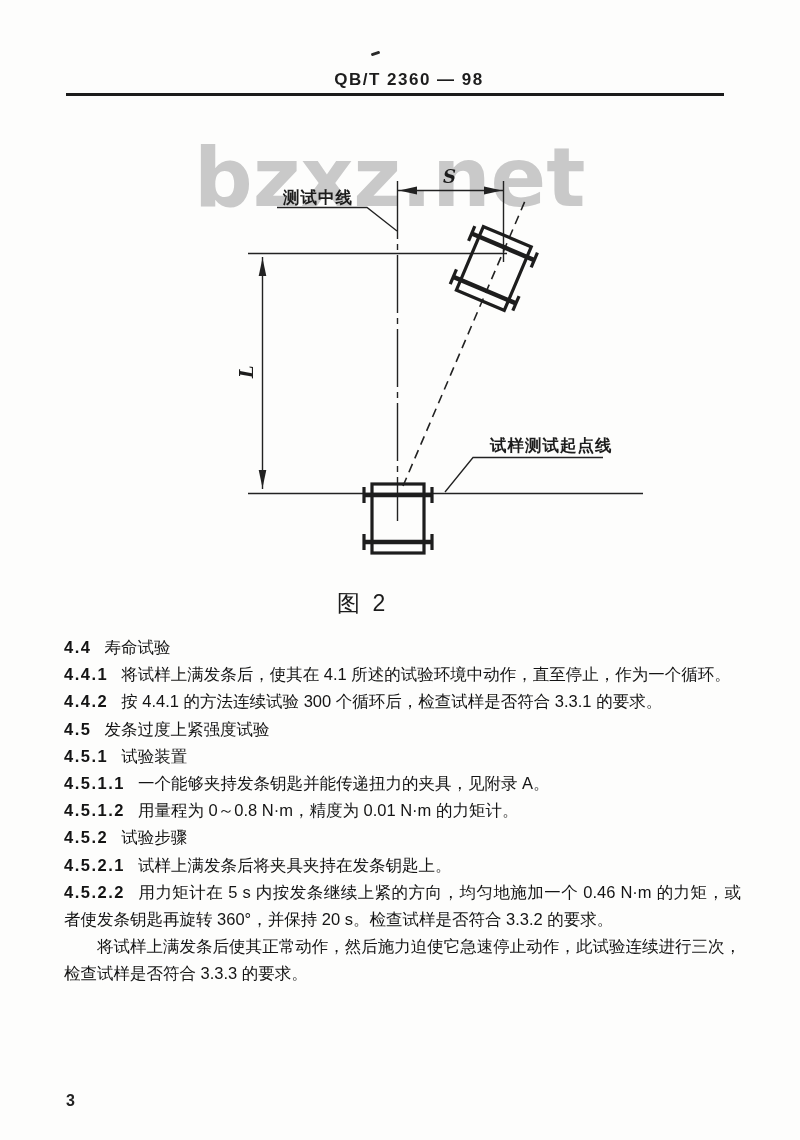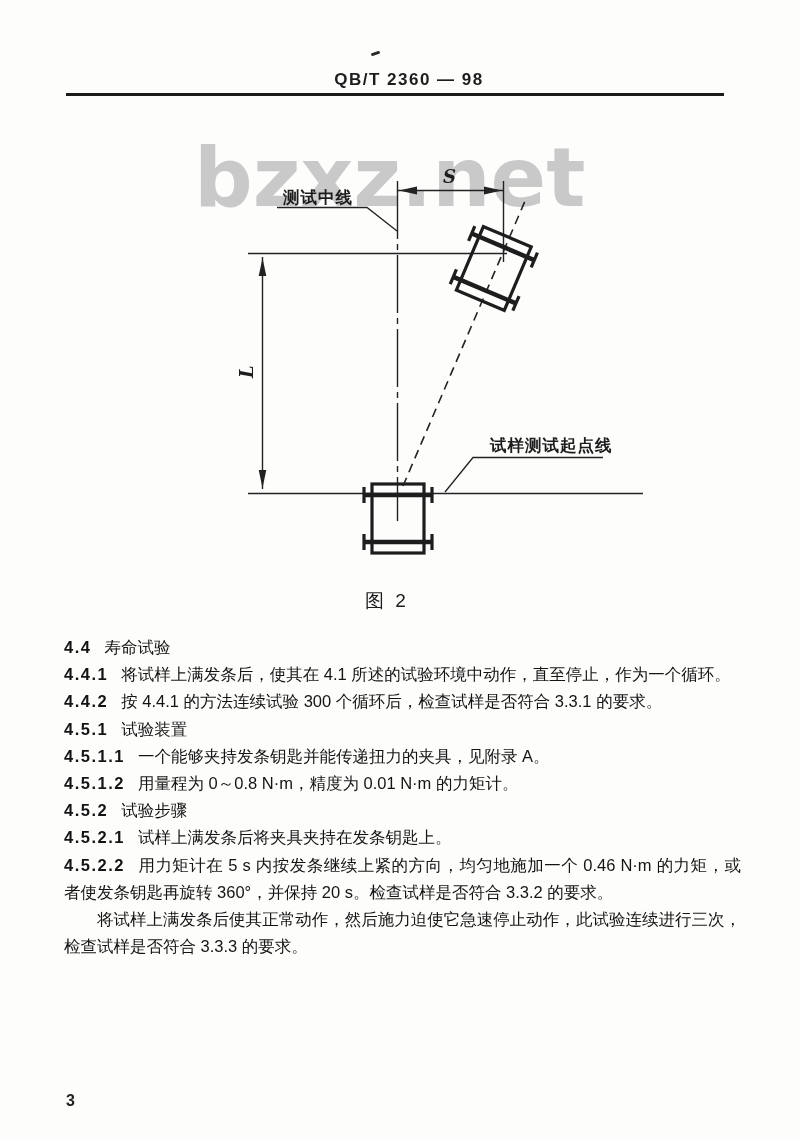--- a/index.html
+++ b/index.html
@@ -27,21 +27,21 @@
     background:#1b1b1b;z-index:3;
   }
   .artifact{
     position:absolute;left:371px;top:52px;width:9px;height:3px;
     background:#2a2a2a;transform:rotate(-18deg);border-radius:1px;z-index:3;
   }
   
   .figure-svg{position:absolute;left:0;top:0;z-index:2;}
   .fig-caption{
     position:absolute;left:337px;top:588px;width:100px;z-index:2;
-    text-align:center;font-size:19px;letter-spacing:3px;color:#1c1c1c;
+    text-align:left;font-size:23px;letter-spacing:3px;color:#1c1c1c;
   }
   
   .body-text{
     position:absolute;left:64px;top:634px;width:677px;z-index:2;
     font-size:16.5px;line-height:27.2px;text-align:justify;
   }
   .clause{margin:0;}
   .clause .num{letter-spacing:1.5px;margin-right:13px;font-weight:bold;color:#141414;}
   .clause .txt{color:#141414;}
   .clause.indent{text-indent:2em;}
@@ -120,20 +120,21 @@
       <line x1="34" y1="16" x2="34" y2="32" stroke="#1d1d1d" stroke-width="3.2"></line>
     </g>
   </svg>
 
   <div class="fig-caption">图 2</div>
 
   <div class="body-text">
     <p class="clause"><span class="num">4.4</span><span class="txt">寿命试验</span></p>
     <p class="clause"><span class="num">4.4.1</span><span class="txt">将试样上满发条后，使其在 4.1 所述的试验环境中动作，直至停止，作为一个循环。</span></p>
     <p class="clause"><span class="num">4.4.2</span><span class="txt">按 4.4.1 的方法连续试验 300 个循环后，检查试样是否符合 3.3.1 的要求。</span></p>
+    <p class="clause"><span class="num">4.5</span><span class="txt">发条过度上紧强度试验</span></p>
     <p class="clause"><span class="num">4.5.1</span><span class="txt">试验装置</span></p>
     <p class="clause"><span class="num">4.5.1.1</span><span class="txt">一个能够夹持发条钥匙并能传递扭力的夹具，见附录 A。</span></p>
     <p class="clause"><span class="num">4.5.1.2</span><span class="txt">用量程为 0～0.8 N·m，精度为 0.01 N·m 的力矩计。</span></p>
     <p class="clause"><span class="num">4.5.2</span><span class="txt">试验步骤</span></p>
     <p class="clause"><span class="num">4.5.2.1</span><span class="txt">试样上满发条后将夹具夹持在发条钥匙上。</span></p>
     <p class="clause"><span class="num">4.5.2.2</span><span class="txt">用力矩计在 5 s 内按发条继续上紧的方向，均匀地施加一个 0.46 N·m 的力矩，或者使发条钥匙再旋转 360°，并保持 20 s。检查试样是否符合 3.3.2 的要求。</span></p>
     <p class="clause indent"><span class="txt">将试样上满发条后使其正常动作，然后施力迫使它急速停止动作，此试验连续进行三次，检查试样是否符合 3.3.3 的要求。</span></p>
   </div>
 
   <div class="page-number">3</div>

